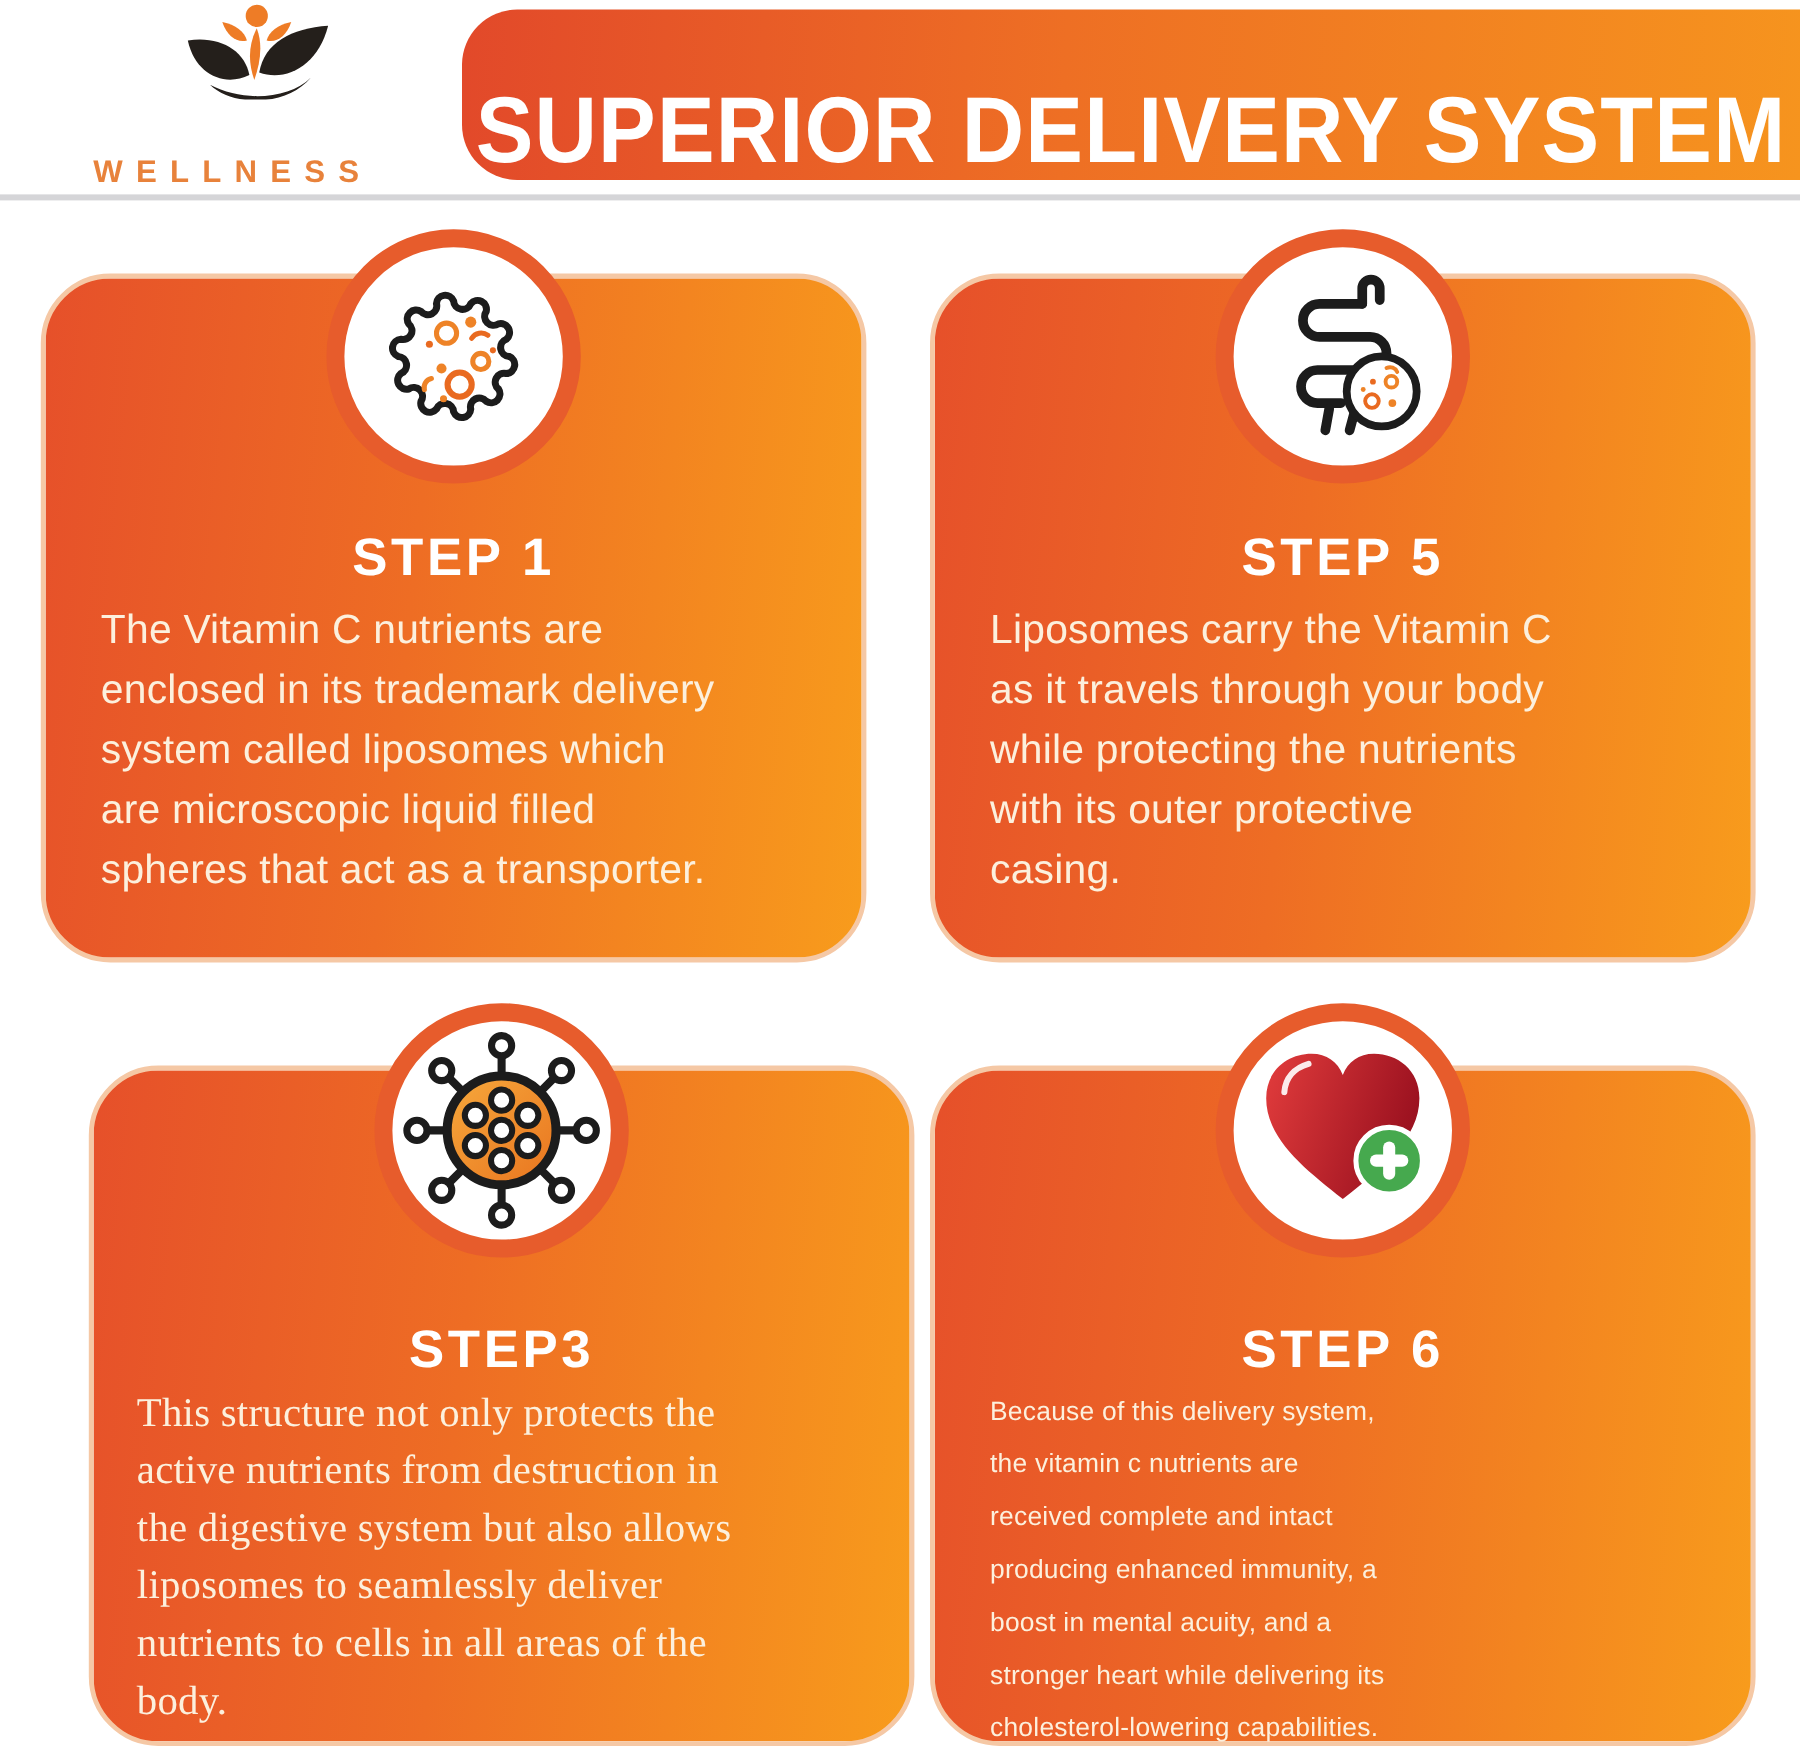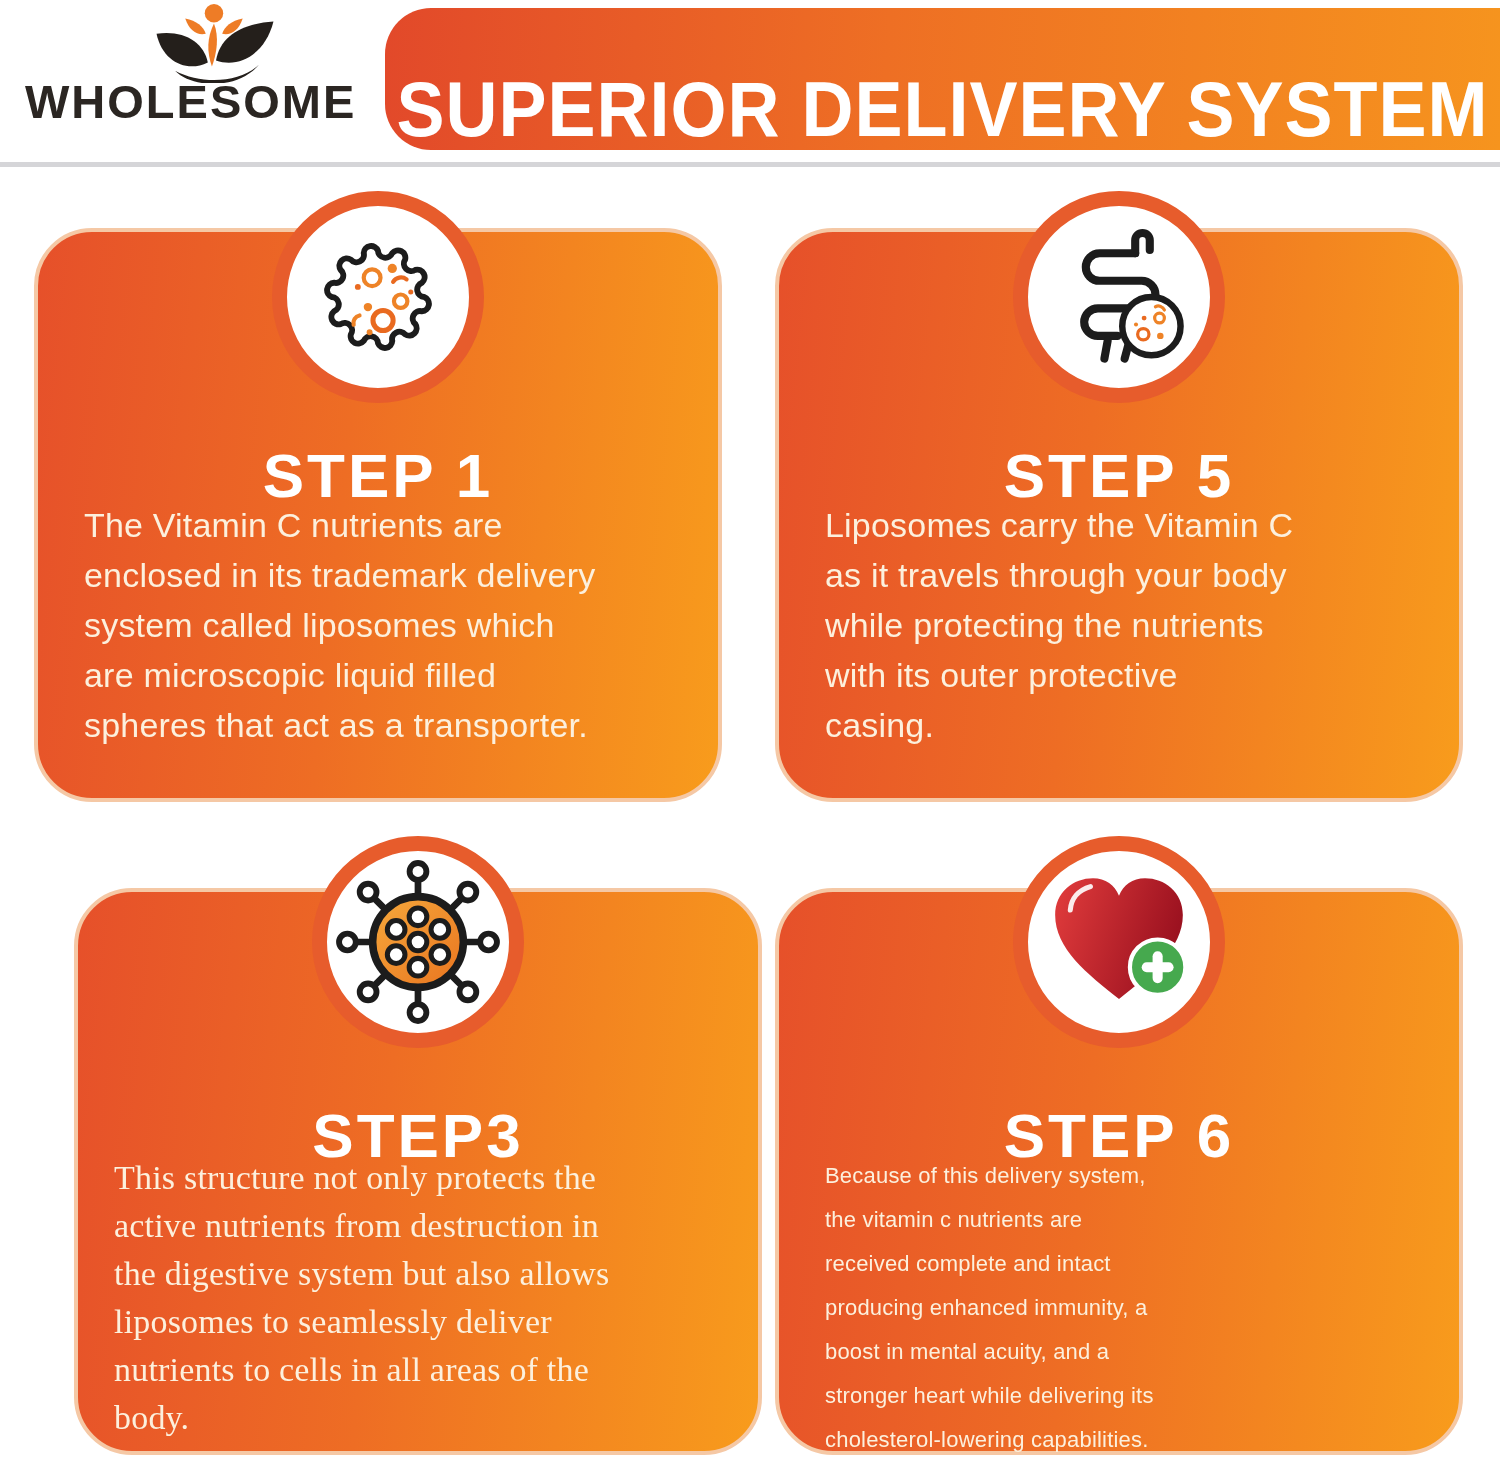--- a/index.html
+++ b/index.html
@@ -53,21 +53,21 @@
     border:15px solid #e75c2c;
     border-radius:50%;
     box-sizing:content-box;
     display:flex;align-items:center;justify-content:center;
   }
   .card--s1 .icon-circle,.card--s2 .icon-circle{top:-41px;}
   .card--s3 .icon-circle,.card--s4 .icon-circle{top:-56px;}
 
   .step-title{
     position:absolute;top:208px;left:0;right:0;text-align:center;
-    font-size:62px;font-weight:bold;color:#ffffff;letter-spacing:3px;
+    font-size:44px;font-weight:bold;color:#ffffff;letter-spacing:3px;
   }
   .step-body{
     position:absolute;top:268px;left:46px;right:36px;
     font-size:34px;line-height:50px;color:#fcf0dd;
     white-space:pre-line;letter-spacing:0.2px;
   }
   .card--s3 .step-body{top:262px;left:36px;right:28px;line-height:48px;font-family:Liberation Serif, serif;}
   .card--s4 .step-body{top:262px;line-height:44px;font-size:22px;}
 </style>
 </head>
@@ -78,21 +78,21 @@
   <div class="logo">
     <svg class="logo-mark" width="140" height="80" viewBox="0 0 130 78">
       <path d="M58,58 C38,68 14,58 8,30 C34,26 54,38 58,58 Z" fill="#241f1b"></path>
       <path d="M66,56 C88,64 114,50 122,18 C92,20 70,32 66,56 Z" fill="#241f1b"></path>
       <path d="M26,66 C52,80 90,78 108,60 C88,84 44,84 26,66 Z" fill="#241f1b"></path>
       <path d="M56,30 C48,32 40,27 36,15 C47,17 54,23 56,30 Z" fill="#ee7c26"></path>
       <path d="M72,30 C80,32 88,27 92,15 C81,17 74,23 72,30 Z" fill="#ee7c26"></path>
       <path d="M64,20 C57,34 57,48 62,62 C67,48 69,33 64,20 Z" fill="#ee7c26"></path>
       <circle cx="64" cy="10" r="9" fill="#ee7c26"></circle>
     </svg>
-    <div class="brand-line1">WHOLESOME</div>
+    <div class="brand-line2">WELLNESS</div>
   </div>
 
   <div class="banner">
     <div class="banner-title">SUPERIOR DELIVERY SYSTEM</div>
   </div>
   <div class="divider"></div>
 
   <div class="card card--s1">
     <div class="icon-circle">
       <svg width="168" height="168" viewBox="0 0 200 200">

